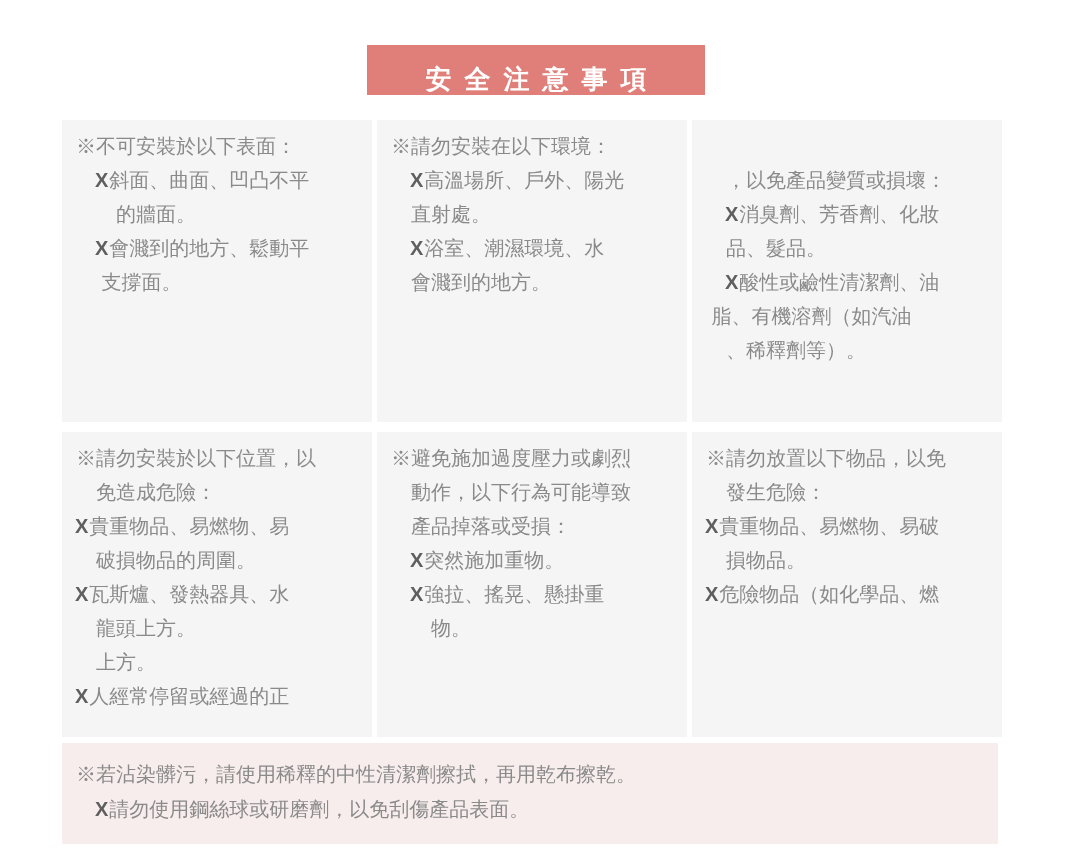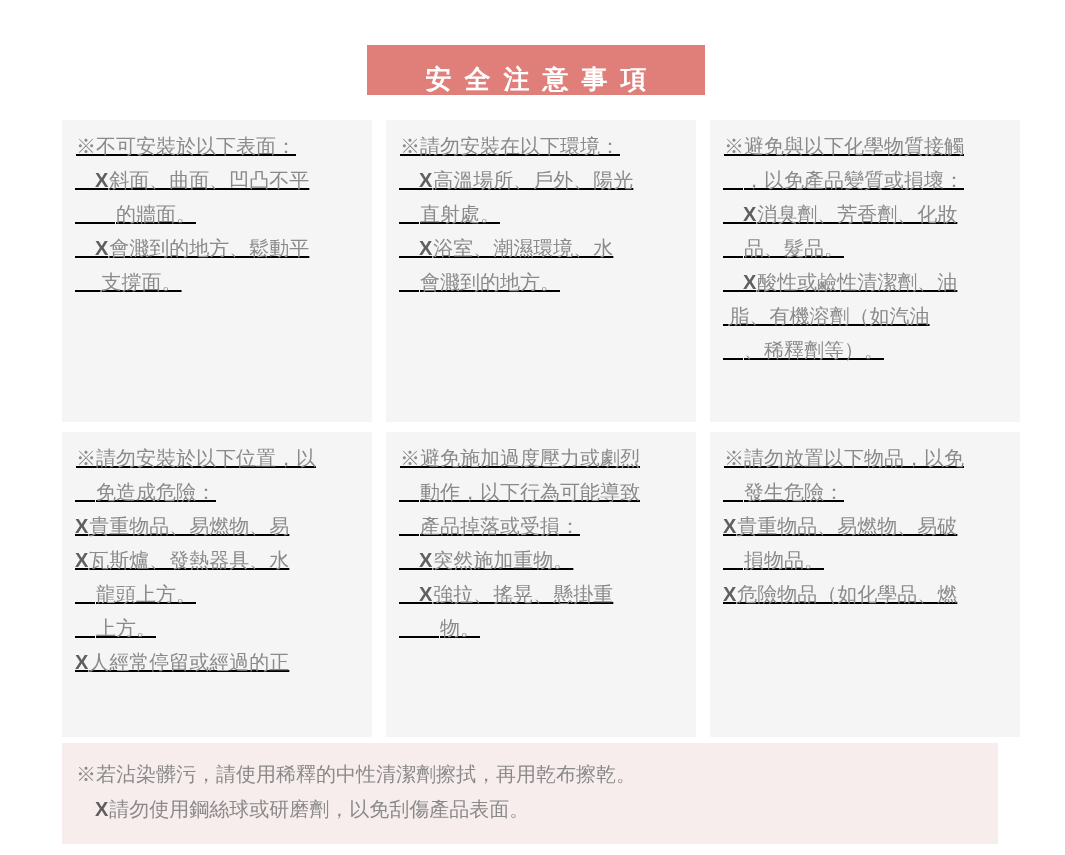--- a/index.html
+++ b/index.html
@@ -35,22 +35,21 @@
     margin-top: 18px;
   }
   .grid {
     position: absolute;
     left: 62px;
     top: 120px;
     width: 940px;
     display: grid;
     grid-template-columns: 310px 310px 310px;
     grid-template-rows: 302px 305px;
-    gap: 10px 14px;
-    text-decoration: underline;
+    gap: 10px 5px;
   }
   .box {
     background: #f5f5f5;
     box-sizing: border-box;
     padding: 9px 6px 0 13px;
     color: #8a8a8a;
     font-size: 20px;
   }
   .ln {
     line-height: 34px;
@@ -95,33 +94,34 @@
 
   <div class="box">
     <div class="ln"><span class="pre"></span><span class="mk"></span><span class="tx">※請勿安裝在以下環境：</span></div>
     <div class="ln"><span class="pre">　</span><span class="mk">X</span><span class="tx">高溫場所、戶外、陽光</span></div>
     <div class="ln"><span class="pre">　</span><span class="mk"></span><span class="tx">直射處。</span></div>
     <div class="ln"><span class="pre">　</span><span class="mk">X</span><span class="tx">浴室、潮濕環境、水</span></div>
     <div class="ln"><span class="pre">　</span><span class="mk"></span><span class="tx">會濺到的地方。</span></div>
   </div>
 
   <div class="box">
-    <div class="ln"><span class="pre"></span><span class="mk"></span><span class="tx">※避免與以下化學物質接觸</span></div>
+    <div class="ln"><span class="pre"></span><span class="mk"></span></div>
     <div class="ln"><span class="pre">　</span><span class="mk"></span><span class="tx">，以免產品變質或損壞：</span></div>
     <div class="ln"><span class="pre">　</span><span class="mk">X</span><span class="tx">消臭劑、芳香劑、化妝</span></div>
     <div class="ln"><span class="pre">　</span><span class="mk"></span><span class="tx">品、髮品。</span></div>
     <div class="ln"><span class="pre">　</span><span class="mk">X</span><span class="tx">酸性或鹼性清潔劑、油</span></div>
     <div class="ln"><span class="pre"> </span><span class="mk"></span><span class="tx">脂、有機溶劑（如汽油</span></div>
     <div class="ln"><span class="pre">　</span><span class="mk"></span><span class="tx">、稀釋劑等）。</span></div>
   </div>
 
   <div class="box">
     <div class="ln"><span class="pre"></span><span class="mk"></span><span class="tx">※請勿安裝於以下位置，以</span></div>
     <div class="ln"><span class="pre">　</span><span class="mk"></span><span class="tx">免造成危險：</span></div>
     <div class="ln"><span class="pre"></span><span class="mk">X</span><span class="tx">貴重物品、易燃物、易</span></div>
+    <div class="ln"><span class="pre">　</span><span class="mk"></span><span class="tx">破損物品的周圍。</span></div>
     <div class="ln"><span class="pre"></span><span class="mk">X</span><span class="tx">瓦斯爐、發熱器具、水</span></div>
     <div class="ln"><span class="pre">　</span><span class="mk"></span><span class="tx">龍頭上方。</span></div>
     <div class="ln"><span class="pre">　</span><span class="mk"></span><span class="tx">上方。</span></div>
     <div class="ln"><span class="pre"></span><span class="mk">X</span><span class="tx">人經常停留或經過的正</span></div>
   </div>
 
   <div class="box">
     <div class="ln"><span class="pre"></span><span class="mk"></span><span class="tx">※避免施加過度壓力或劇烈</span></div>
     <div class="ln"><span class="pre">　</span><span class="mk"></span><span class="tx">動作，以下行為可能導致</span></div>
     <div class="ln"><span class="pre">　</span><span class="mk"></span><span class="tx">產品掉落或受損：</span></div>

